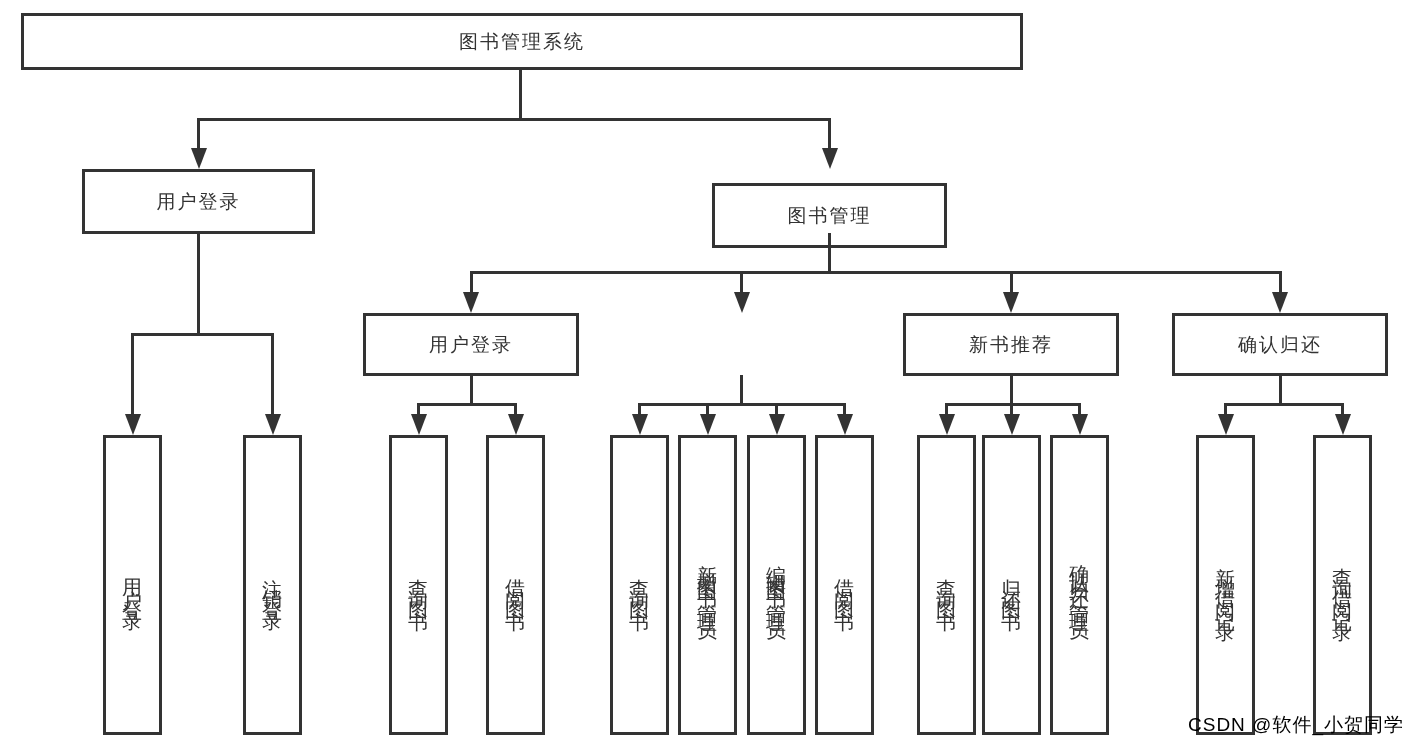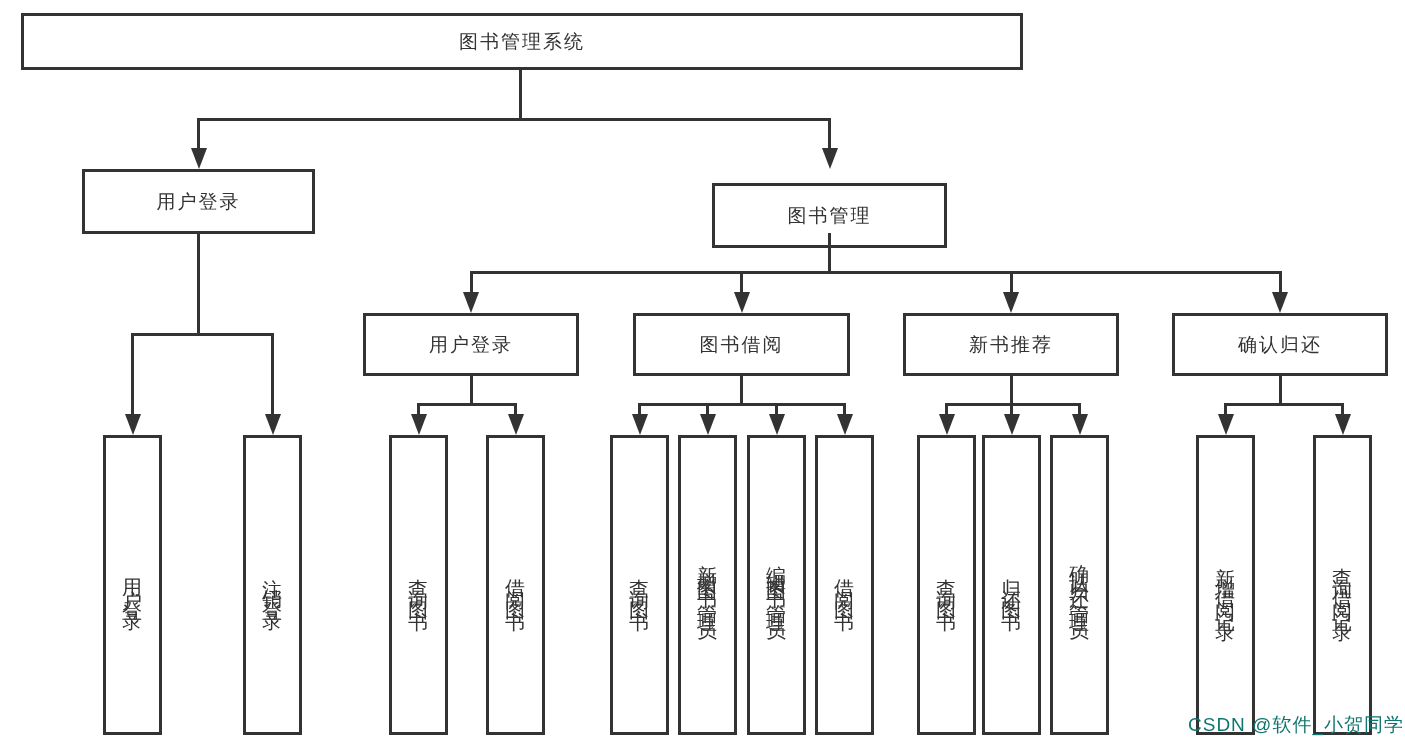--- a/index.html
+++ b/index.html
@@ -6,34 +6,33 @@
   body{font-family:"Liberation Sans","DejaVu Sans",sans-serif;}
   #canvas{position:relative;width:1405px;height:747px;background:#ffffff;overflow:hidden;}
   .bx{position:absolute;border:3px solid #333333;background:#ffffff;box-sizing:border-box;
       display:flex;align-items:center;justify-content:center;color:#333333;}
   .hbx{font-size:19px;letter-spacing:2px;font-weight:400;}
   .vbx{writing-mode:vertical-rl;text-orientation:mixed;font-size:20px;letter-spacing:11px;line-height:1;}
   .vl{position:absolute;width:3px;background:#333333;}
   .hl{position:absolute;height:3px;background:#333333;}
   .ar{position:absolute;width:0;height:0;border-left:8px solid transparent;
       border-right:8px solid transparent;border-top:21px solid #333333;}
-  .wm{position:absolute;font-size:19px;color:#0f766e;letter-spacing:1px;white-space:nowrap;}
+  .wm{position:absolute;font-size:19px;color:#000000;letter-spacing:1px;white-space:nowrap;}
 </style>
 </head>
 <body>
 
 <div id="canvas">
 
   <div class="bx hbx" style="left:21px;top:13px;width:1002px;height:57px;">图书管理系统</div>
 
   <div class="bx hbx" style="left:82px;top:169px;width:233px;height:65px;">用户登录</div>
   <div class="bx hbx" style="left:712px;top:183px;width:235px;height:65px;">图书管理</div>
 
   <div class="bx hbx" style="left:363px;top:313px;width:216px;height:63px;">用户登录</div>
-  <div class="bx hbx" style="left:633px;top:313px;width:217px;height:63px;">图书借阅</div>
   <div class="bx hbx" style="left:903px;top:313px;width:216px;height:63px;">新书推荐</div>
   <div class="bx hbx" style="left:1172px;top:313px;width:216px;height:63px;">确认归还</div>
 
   <div class="bx vbx" style="left:103px;top:435px;width:59px;height:300px;">用户登录</div>
   <div class="bx vbx" style="left:243px;top:435px;width:59px;height:300px;">注销登录</div>
 
   <div class="bx vbx" style="left:389px;top:435px;width:59px;height:300px;">查询图书</div>
   <div class="bx vbx" style="left:486px;top:435px;width:59px;height:300px;">借阅图书</div>
 
   <div class="bx vbx" style="left:610px;top:435px;width:59px;height:300px;">查询图书</div>

